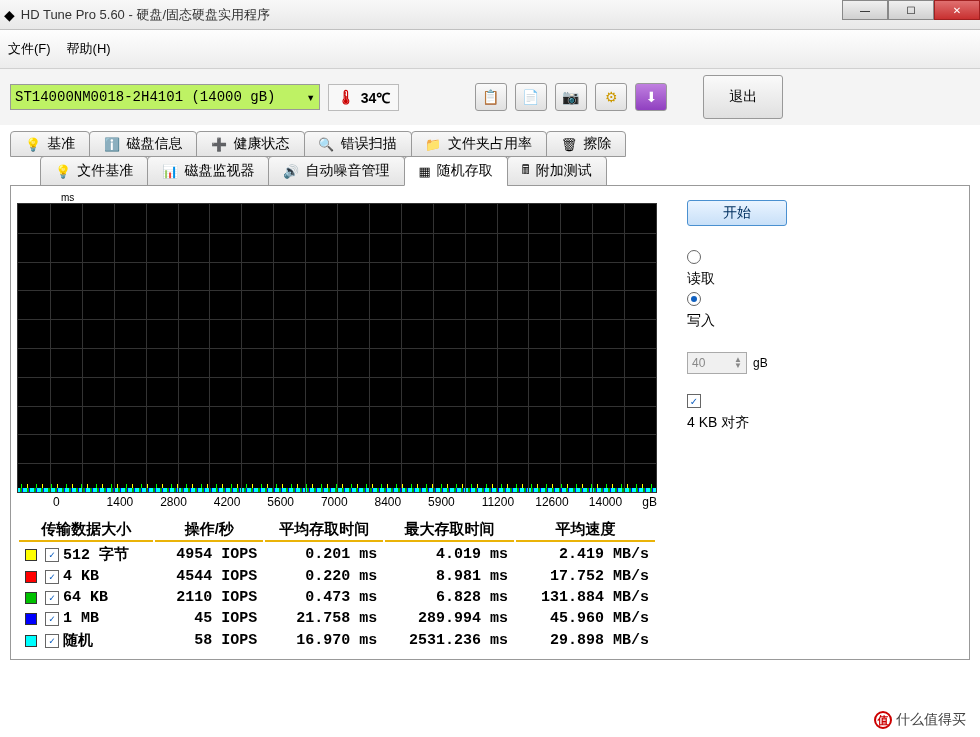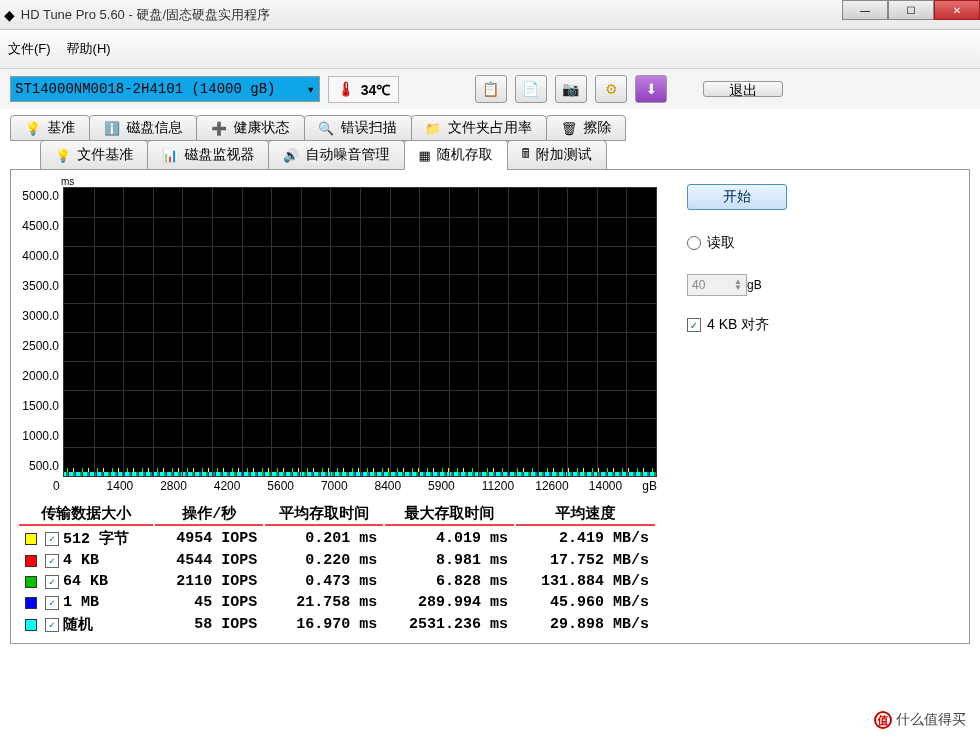--- a/index.html
+++ b/index.html
@@ -39,21 +39,21 @@
   padding: 6px 10px;
   display: flex;
   align-items: center;
   gap: 8px;
   background: #f4f4f4;
 }
 .drive-select {
   width: 310px;
   height: 26px;
   border: 1px solid #999;
-  background: #0ea5e9;
+  background: #bef264;
   font-family: "Courier New", monospace;
   font-size: 14px;
   padding: 2px 4px;
   display:flex;align-items:center;justify-content:space-between;
 }
 .temp-box {
   border: 1px solid #bbb;
   background: #f8f8f8;
   padding: 3px 8px;
   display: flex;
@@ -64,21 +64,21 @@
 }
 .tbbtn {
   width: 32px; height: 28px;
   border: 1px solid #999;
   background: linear-gradient(#fafafa,#e0e0e0);
   display:flex;align-items:center;justify-content:center;
   font-size: 14px;
   border-radius: 3px;
 }
 .exit-btn {
-  width: 80px; height: 16px;
+  width: 80px; height: 44px;
   border: 1px solid #999;
   background: linear-gradient(#fafafa,#e0e0e0);
   border-radius: 3px;
   font-size: 14px;
 }
 .content { padding: 6px 10px; }
 .tabrow { display: flex; }
 .tab {
   border: 1px solid #999;
   background: linear-gradient(#f8f8f8,#e4e4e4);
@@ -148,37 +148,36 @@
 .start-btn {
   width: 100px; height: 26px;
   border: 1px solid #4a90d0;
   background: linear-gradient(#eaf4ff,#c8e0f8);
   border-radius: 3px;
   font-size: 14px;
   color: #003060;
   margin-left: 16px;
 }
 .radio-group { margin-top: 24px; margin-left: 16px; }
-.radio-item, .check-item { display:flex; align-items:center; gap:6px; font-size:14px; margin-bottom:4px;}
+.radio-item, .check-item { display:flex; align-items:flex-start; gap:6px; font-size:14px; margin-bottom:4px;flex-direction:column;}
 .radio { width:14px;height:14px;border:1px solid #666;border-radius:50%;display:flex;align-items:center;justify-content:center;}
 .radio.checked::after{content:"";width:6px;height:6px;background:#1060c0;border-radius:50%;}
 .checkbox{width:14px;height:14px;border:1px solid #666;display:flex;align-items:center;justify-content:center;font-size:10px;color:#1060c0;}
-.spinner-row{display:flex;align-items:center;margin-left:16px;margin-top:4px;}
+.spinner-row{display:flex;align-items:center;gap:6px;margin-left:16px;margin-top:4px;}
 .spinner{width:60px;height:22px;border:1px solid #aaa;background:#f0f0f0;color:#888;padding:2px 4px;display:flex;justify-content:space-between;align-items:center;}
 .results-table { margin-top: 8px; width: 100%; }
 .results-table th, .results-table td {
   font-size: 15px;
   padding: 1px 6px;
   white-space: nowrap;
 }
 .results-table th {
   font-weight: bold;
-  border-bottom: 2px solid #ef4444;
+  border-bottom: 2px solid #eab308;
   text-align: center;
-  font-family: Liberation Mono, monospace;
 }
 .results-table td { font-family: "Courier New","SimSun", monospace; font-weight:bold;}
 .results-table td.val { text-align: right; }
 .swatch { display:inline-block; width:12px; height:12px; border:1px solid #333; vertical-align:middle; margin-right:4px;}
 .rowlabel { display:flex; align-items:center; gap:4px;}
 .watermark {
   position: absolute;
   right: 8px;
   bottom: 6px;
   font-size: 14px;
@@ -273,32 +272,20 @@
       <div class="tab">
         <span class="tabicon">🖩</span>
         <span>附加测试</span>
       </div>
     </div>
 
   <div class="panel">
     <div class="chart-area">
       <div class="chart-header">ms</div>
       <div class="chart-canvas">
-        <div class="yaxis" id="yaxis">
-            <div>5000.0</div>
-            <div>4500.0</div>
-            <div>4000.0</div>
-            <div>3500.0</div>
-            <div>3000.0</div>
-            <div>2500.0</div>
-            <div>2000.0</div>
-            <div>1500.0</div>
-            <div>1000.0</div>
-            <div>500.0</div>
-          </div>
         <div class="plot" id="plot">
           <div class="noise"></div>
           <div class="noise2"></div>
         <div class="gridline-h" style="top: 10%;"></div>
             <div class="gridline-h" style="top: 20%;"></div>
             <div class="gridline-h" style="top: 30%;"></div>
             <div class="gridline-h" style="top: 40%;"></div>
             <div class="gridline-h" style="top: 50%;"></div>
             <div class="gridline-h" style="top: 60%;"></div>
             <div class="gridline-h" style="top: 70%;"></div>
@@ -420,20 +407,24 @@
       </table>
     </div>
 
     <div class="sidebar">
       <button class="start-btn">开始</button>
       <div class="radio-group">
         <div class="radio-item">
           <span class="radio"></span>
           <span>读取</span>
         </div>
+        <div class="radio-item">
+          <span class="radio checked"></span>
+          <span>写入</span>
+        </div>
       </div>
       <div style="height:14px"></div>
       <div class="spinner-row">
         <div class="spinner">
           <span>40</span>
           <span style="font-size:8px;line-height:6px">▲<br>▼</span>
         </div>
         <span>gB</span>
       </div>
       <div style="height:20px"></div>

